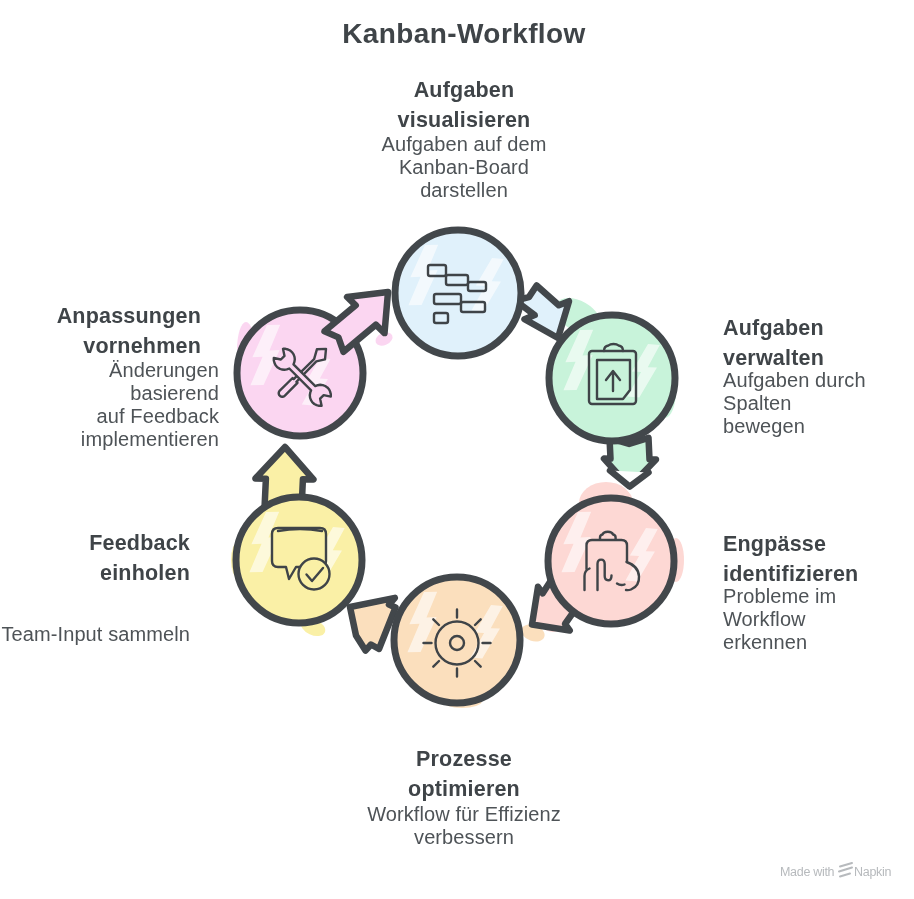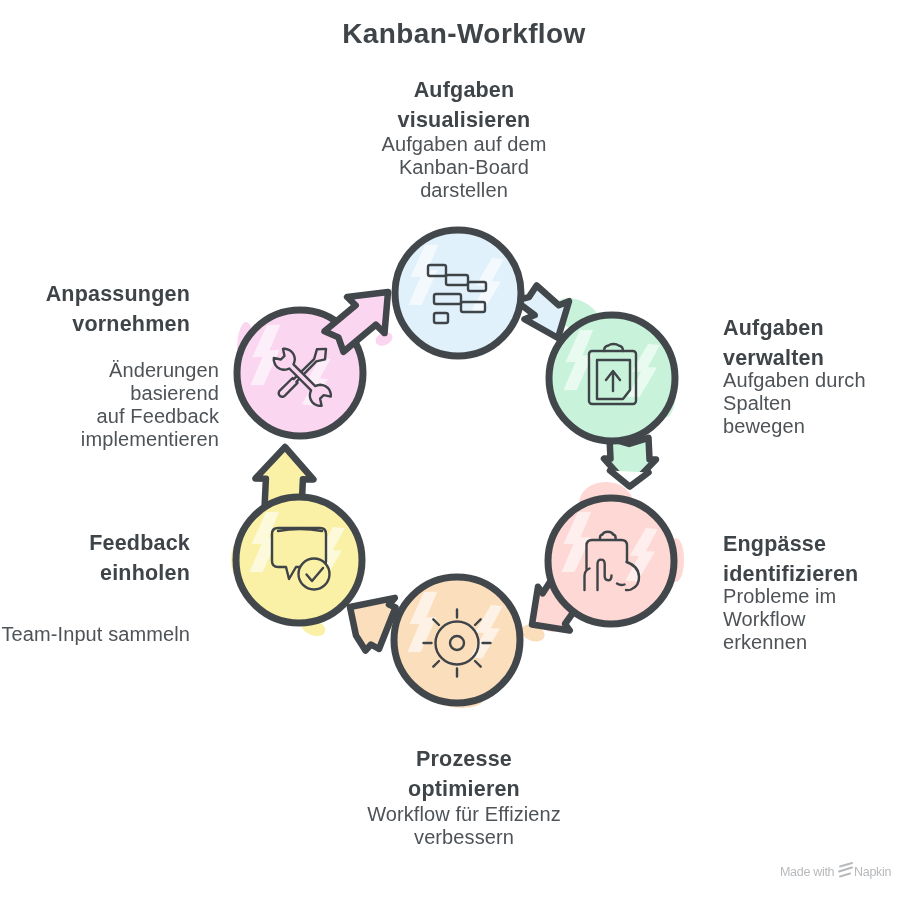--- a/index.html
+++ b/index.html
@@ -20,21 +20,21 @@
 
 <div class="t rgt hd" style="top:313px;">Aufgaben<br>verwalten</div>
 <div class="t rgt ds" style="top:369px;">Aufgaben durch Spalten<br>bewegen</div>
 
 <div class="t rgt hd" style="top:529px;">Engpässe<br>identifizieren</div>
 <div class="t rgt ds" style="top:585px;">Probleme im Workflow<br>erkennen</div>
 
 <div class="t ctr hd" style="top:744px;">Prozesse<br>optimieren</div>
 <div class="t ctr ds" style="top:802.5px;">Workflow für Effizienz<br>verbessern</div>
 
-<div class="t lft hd" style="top:279px;">Anpassungen<br>vornehmen</div>
+<div class="t lft hd" style="top:301px;margin-left:11px;">Anpassungen<br>vornehmen</div>
 <div class="t lft ds" style="top:359px;padding-left:29px;">Änderungen basierend<br>auf Feedback<br>implementieren</div>
 
 <div class="t lft hd" style="top:528px;">Feedback<br>einholen</div>
 <div class="t lft ds" style="top:586px;margin-top:37px;">Team-Input sammeln</div>
 
 <svg width="914" height="899" viewBox="0 0 914 899" style="position:absolute;left:0;top:0;">
   <defs>
     <polygon id="bolt" points="0,0 13,-2 6,25 16,23 5,60 -8,62 0,32 -10,34"></polygon>
   </defs>
 

